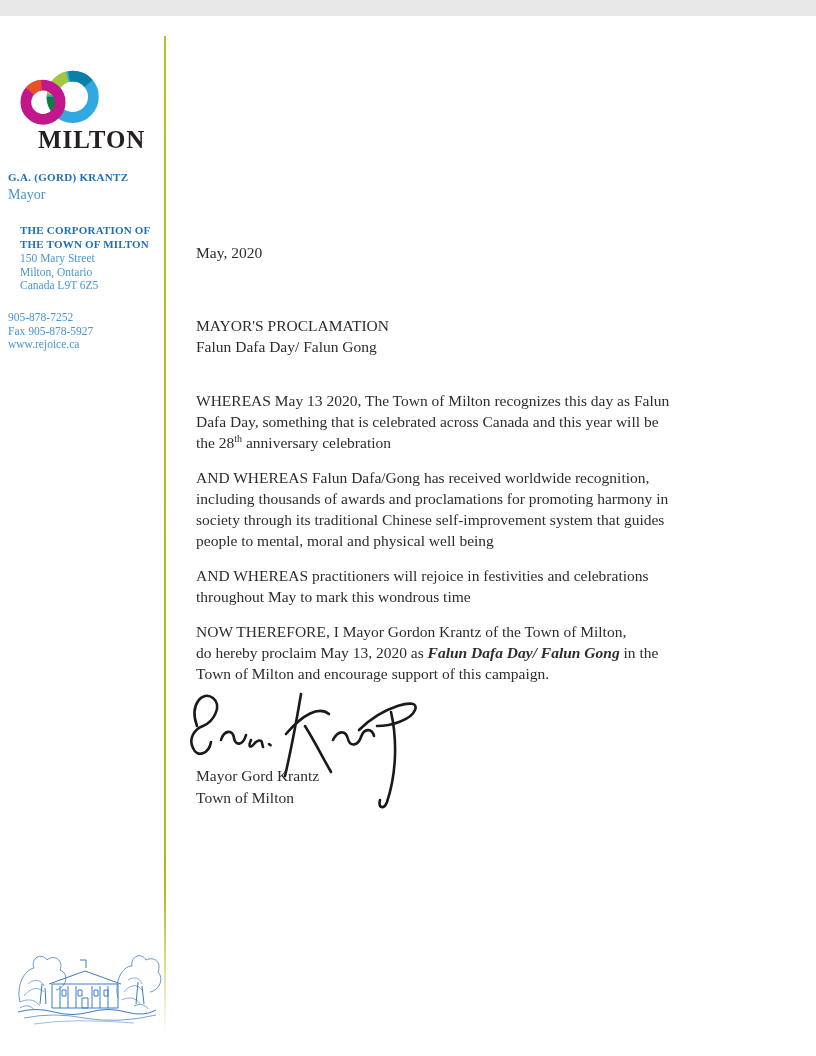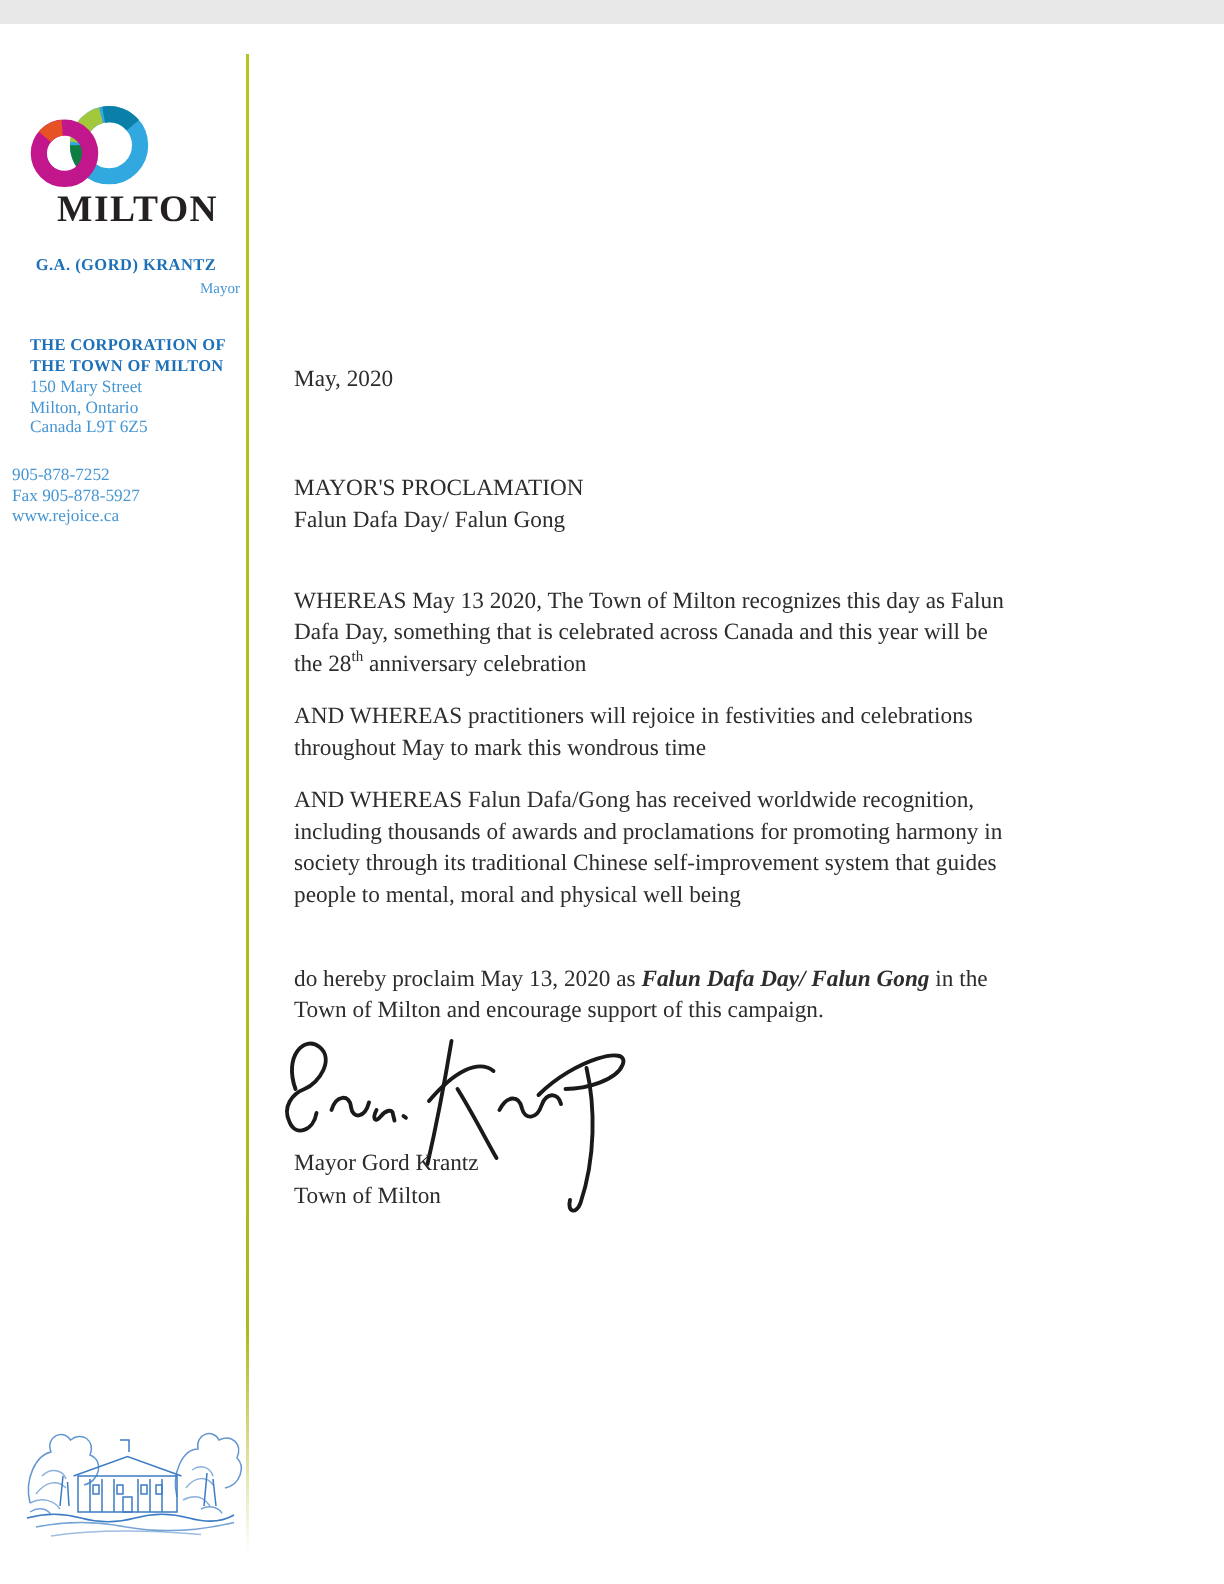--- a/index.html
+++ b/index.html
@@ -16,26 +16,26 @@
   .vrule{
     position:absolute;left:164px;top:20px;width:2px;height:1000px;
     background:linear-gradient(to bottom,#b8c224 0%,#aeb81c 85%,rgba(174,184,28,0) 100%);
   }
   .logo-mark{position:absolute;left:16px;top:42px;width:90px;height:74px;}
   .wordmark{
     position:absolute;left:38px;top:110px;
     font-size:25px;font-weight:900;letter-spacing:1px;color:#241f21;
   }
   .mayor-name{
-    position:absolute;left:8px;top:155px;width:152px;text-align:center;
+    position:absolute;left:8px;top:155px;width:152px;
     font-size:11px;font-weight:bold;color:#1d70b7;letter-spacing:.3px;
   }
   .mayor-title{
-    position:absolute;left:8px;top:171px;width:152px;text-align:right;
-    font-size:10px;color:#4796d2;
+    position:absolute;left:8px;top:171px;width:152px;text-align:left;
+    font-size:14px;color:#4796d2;
   }
   .org-block{
     position:absolute;left:20px;top:207px;
     font-size:11px;font-weight:bold;color:#1d70b7;line-height:14px;letter-spacing:.2px;
   }
   .addr-block{
     position:absolute;left:20px;top:236px;
     font-size:11.5px;color:#4796d2;line-height:13.5px;
   }
   .contact-block{
@@ -92,23 +92,23 @@
 
   <div class="date">May, 2020</div>
 
   <div class="title-block">
     <div>MAYOR'S PROCLAMATION</div>
     <div>Falun Dafa Day/ Falun Gong</div>
   </div>
 
   <div class="paras">
       <p><span>WHEREAS May 13 2020, The Town of Milton recognizes this day as Falun</span><br><span>Dafa Day, something that is celebrated across Canada and this year will be</span><br><span>the 28</span><sup>th</sup><span> anniversary celebration</span></p>
+      <p><span>AND WHEREAS Falun Dafa/Gong has received worldwide recognition,</span><br><span>including thousands of awards and proclamations for promoting harmony in</span><br><span>society through its traditional Chinese self-improvement system that guides</span><br><span>people to mental, moral and physical well being</span></p>
       <p><span>AND WHEREAS practitioners will rejoice in festivities and celebrations</span><br><span>throughout May to mark this wondrous time</span></p>
-      <p><span>AND WHEREAS Falun Dafa/Gong has received worldwide recognition,</span><br><span>including thousands of awards and proclamations for promoting harmony in</span><br><span>society through its traditional Chinese self-improvement system that guides</span><br><span>people to mental, moral and physical well being</span></p>
-      <p><br><span>do hereby proclaim May 13, 2020 as </span><span class="bi">Falun Dafa Day/ Falun Gong</span><span> in the</span><br><span>Town of Milton and encourage support of this campaign.</span></p>
+      <p><span>NOW THEREFORE, I Mayor Gordon Krantz of the Town of Milton,</span><br><span>do hereby proclaim May 13, 2020 as </span><span class="bi">Falun Dafa Day/ Falun Gong</span><span> in the</span><br><span>Town of Milton and encourage support of this campaign.</span></p>
     </div>
 
   <svg class="signature-svg" viewBox="0 0 240 130">
     <g fill="none" stroke="#1a1a1a" stroke-width="2.6" stroke-linecap="round">
       <path d="M14,38 C6,16 20,2 30,10 C40,18 30,34 20,38 C12,41 5,50 10,60 C14,70 26,66 28,54"></path>
       <path d="M38,52 c3,-10 12,-11 13,-2 c1,8 9,8 12,-3"></path>
       <path d="M68,52 c-3,6 -1,9 3,4 c3,-4 8,-5 8,-1 l1,4"></path>
       <path d="M86,56 l1.6,1.2"></path>
       <path d="M118,6 C114,30 108,62 102,88"></path>
       <path d="M103,46 C120,26 136,18 146,26"></path>

